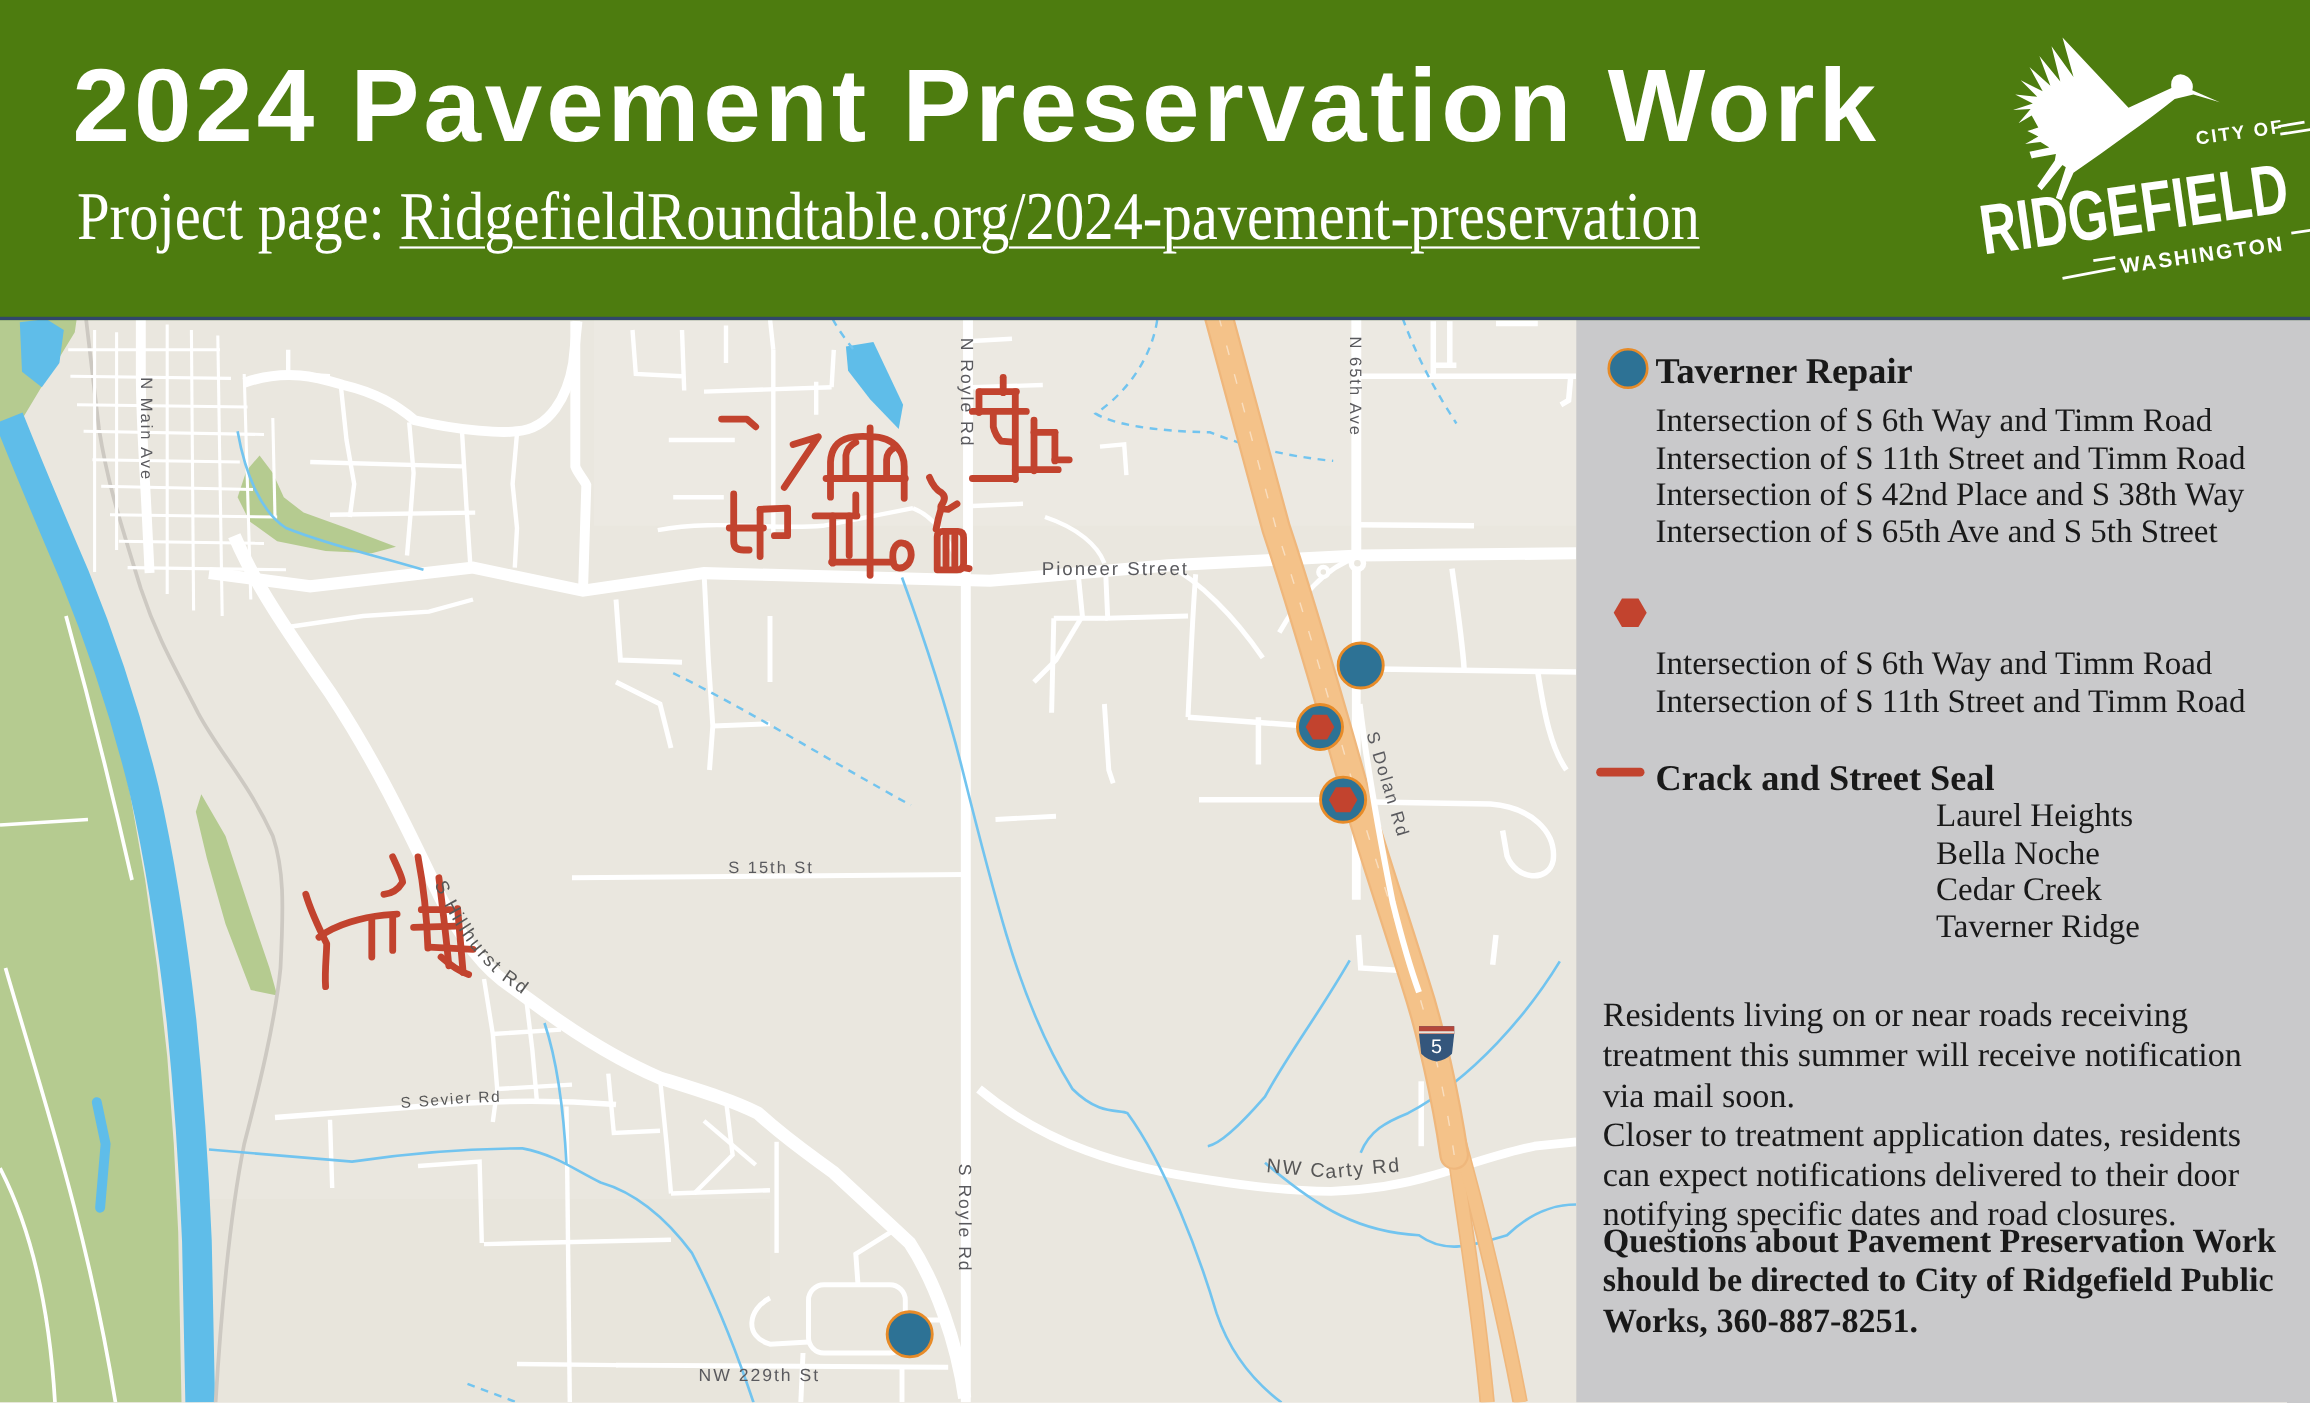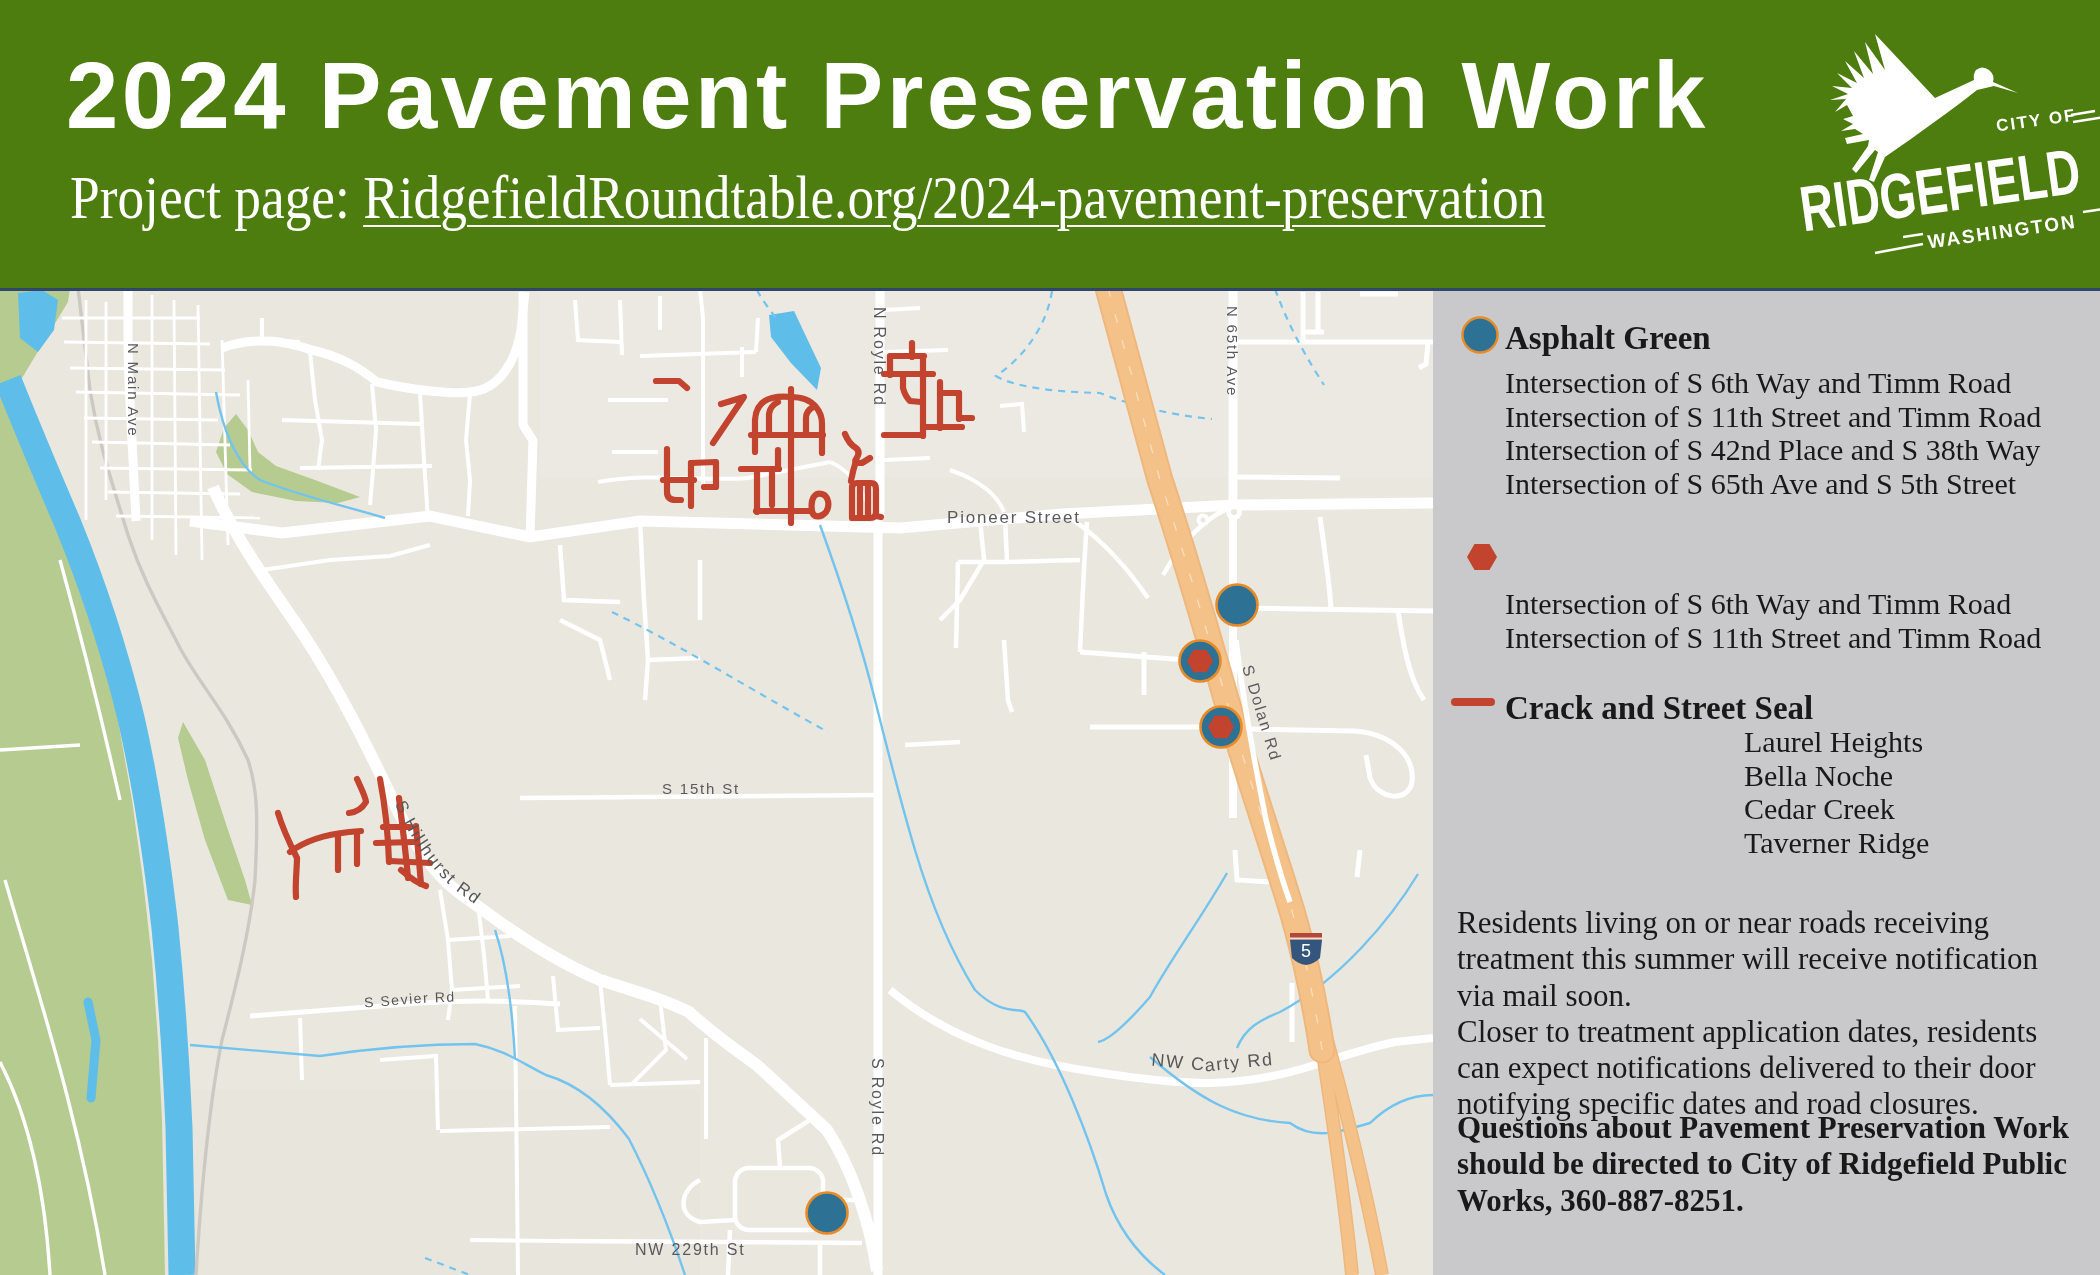--- a/index.html
+++ b/index.html
@@ -369,37 +369,37 @@
 <polygon points="1208,727 1214.5,715.7 1227.5,715.7 1234,727 1227.5,738.3 1214.5,738.3" fill="#c2432e"></polygon>
       </g>
 </svg>
 
 <div id="side">
 
 <svg width="50" height="50" style="position:absolute;left:22px;top:22px;">
         <circle cx="25" cy="25" r="17.5" fill="#2d7295" stroke="#e78b28" stroke-width="2.4"></circle>
       </svg>
 
-<div class="lh" style="position:absolute;left:72px;top:32px;">Asphalt Green</div>
+<div class="lh" style="position:absolute;left:72px;top:32px;">Taverner Repair</div>
 
 <div class="li" style="position:absolute;left:72px;top:78px;">Intersection of S 6th Way and Timm Road<br>Intersection of S 11th Street and Timm Road<br>Intersection of S 42nd Place and S 38th Way<br>Intersection of S 65th Ave and S 5th Street</div>
 
 <svg width="44" height="40" style="position:absolute;left:30px;top:252px;">
         <polygon points="4,17 11.5,4 26.5,4 34,17 26.5,30 11.5,30" fill="#c2432e"></polygon>
       </svg>
 
 
 <div class="li" style="position:absolute;left:72px;top:299px;">Intersection of S 6th Way and Timm Road<br>Intersection of S 11th Street and Timm Road</div>
 
 <svg width="50" height="20" style="position:absolute;left:18px;top:405px;">
         <line x1="4" y1="9" x2="40" y2="9" stroke="#c2432e" stroke-width="8" stroke-linecap="round"></line>
       </svg>
 
 <div class="lh" style="position:absolute;left:72px;top:402px;">Crack and Street Seal</div>
 
 
-<div class="li" style="position:absolute;left:311px;top:437px;">Laurel Heights<br>Bella Noche<br>Cedar Creek<br>Taverner Ridge</div>
+<div class="li" style="position:absolute;left:327px;top:437px;">Laurel Heights<br>Bella Noche<br>Cedar Creek<br>Taverner Ridge</div>
 
 <div class="para" style="position:absolute;left:24px;top:617px;width:620px;font-family:Liberation Serif, serif;">Residents living on or near roads receiving treatment this summer will receive notification via mail soon.<br>Closer to treatment application dates, residents can expect notifications delivered to their door notifying specific dates and road closures.</div>
 
 <div class="para" style="position:absolute;left:24px;top:822px;width:620px;font-weight:700;">Questions about Pavement Preservation Work should be directed to City of Ridgefield Public Works, 360‑887‑8251.</div>
 </div>
 </div>
 
 </body></html>

